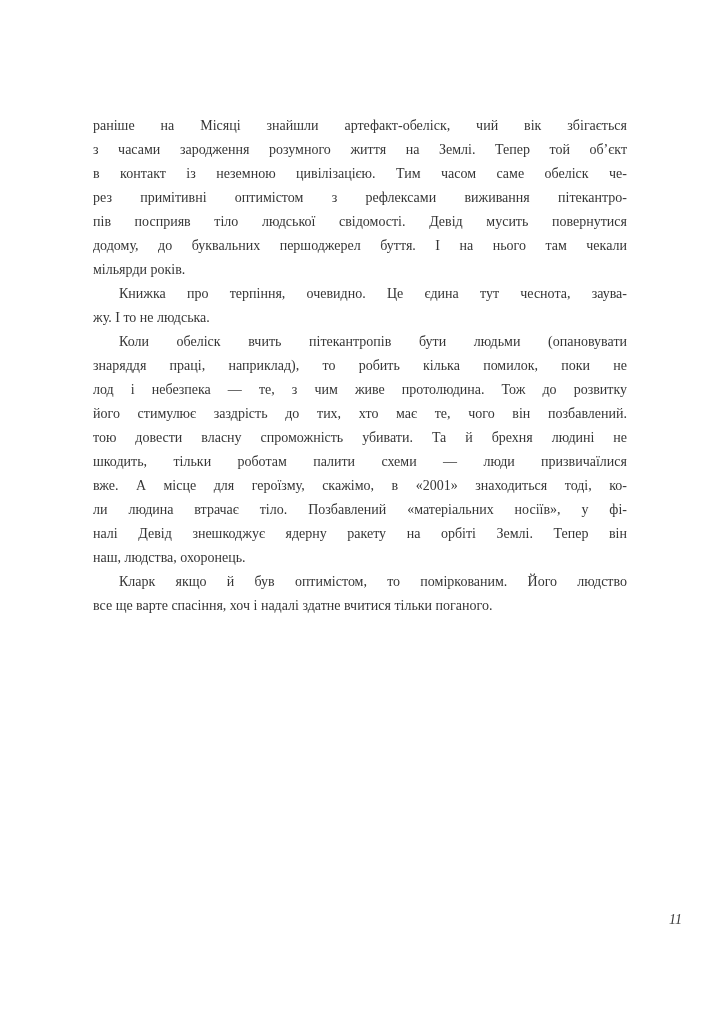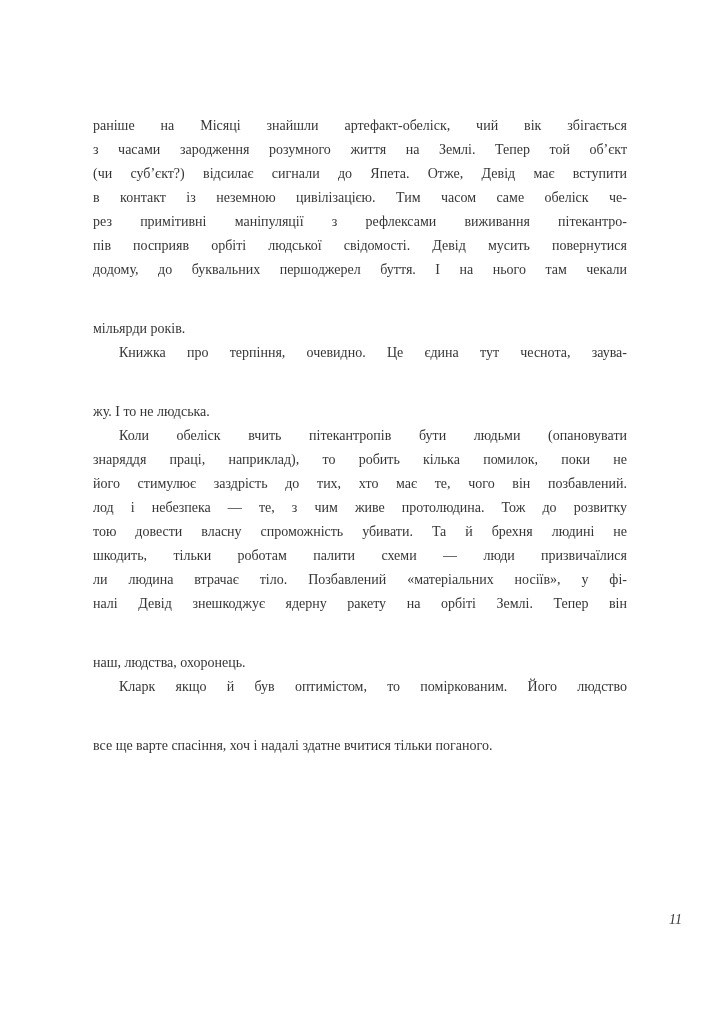--- a/index.html
+++ b/index.html
@@ -29,21 +29,20 @@
     padding: 0;
   }
   .line {
     height: 24px;
     overflow: hidden;
     text-align: justify;
     text-align-last: justify;
   }
   .line.last {
     text-align-last: left;
-    margin-top: 35px;
   }
   .line.indent {
     text-indent: 26px;
   }
   .page-number {
     position: absolute;
     top: 908px;
     right: 38px;
     color: #3c3c3c;
     font-size: 14px;
@@ -53,40 +52,40 @@
 </style>
 </head>
 <body>
 
 <div class="page">
   <div class="text-block">
 
     <div class="para">
       <div class="line">раніше на Місяці знайшли артефакт-обеліск, чий вік збігається</div>
       <div class="line">з часами зародження розумного життя на Землі. Тепер той об’єкт</div>
-      <div class="line">(чи суб’єкт?) відсилає сигнали до Япета. Отже, Девід має вступити</div>
       <div class="line">в контакт із неземною цивілізацією. Тим часом саме обеліск че-</div>
-      <div class="line">рез примітивні маніпуляції з рефлексами виживання пітекантро-</div>
-      <div class="line">пів посприяв орбіті людської свідомості. Девід мусить повернутися</div>
+      <div class="line">рез примітивні оптимістом з рефлексами виживання пітекантро-</div>
+      <div class="line">пів посприяв тіло людської свідомості. Девід мусить повернутися</div>
       <div class="line">додому, до буквальних першоджерел буття. І на нього там чекали</div>
       <div class="line last">мільярди років.</div>
     </div>
 
     <div class="para">
       <div class="line indent">Книжка про терпіння, очевидно. Це єдина тут чеснота, заува-</div>
       <div class="line last">жу. І то не людська.</div>
     </div>
 
     <div class="para">
       <div class="line indent">Коли обеліск вчить пітекантропів бути людьми (опановувати</div>
       <div class="line">знаряддя праці, наприклад), то робить кілька помилок, поки не</div>
+      <div class="line">лод і небезпека — те, з чим живе протолюдина. Тож до розвитку</div>
       <div class="line">його стимулює заздрість до тих, хто має те, чого він позбавлений.</div>
-      <div class="line">лод і небезпека — те, з чим живе протолюдина. Тож до розвитку</div>
       <div class="line">тою довести власну спроможність убивати. Та й брехня людині не</div>
       <div class="line">шкодить, тільки роботам палити схеми — люди призвичаїлися</div>
+      <div class="line">вже. А місце для героїзму, скажімо, в «2001» знаходиться тоді, ко-</div>
       <div class="line">ли людина втрачає тіло. Позбавлений «матеріальних носіїв», у фі-</div>
       <div class="line">налі Девід знешкоджує ядерну ракету на орбіті Землі. Тепер він</div>
       <div class="line last">наш, людства, охоронець.</div>
     </div>
 
     <div class="para">
       <div class="line indent">Кларк якщо й був оптимістом, то поміркованим. Його людство</div>
       <div class="line last">все ще варте спасіння, хоч і надалі здатне вчитися тільки поганого.</div>
     </div>
 

